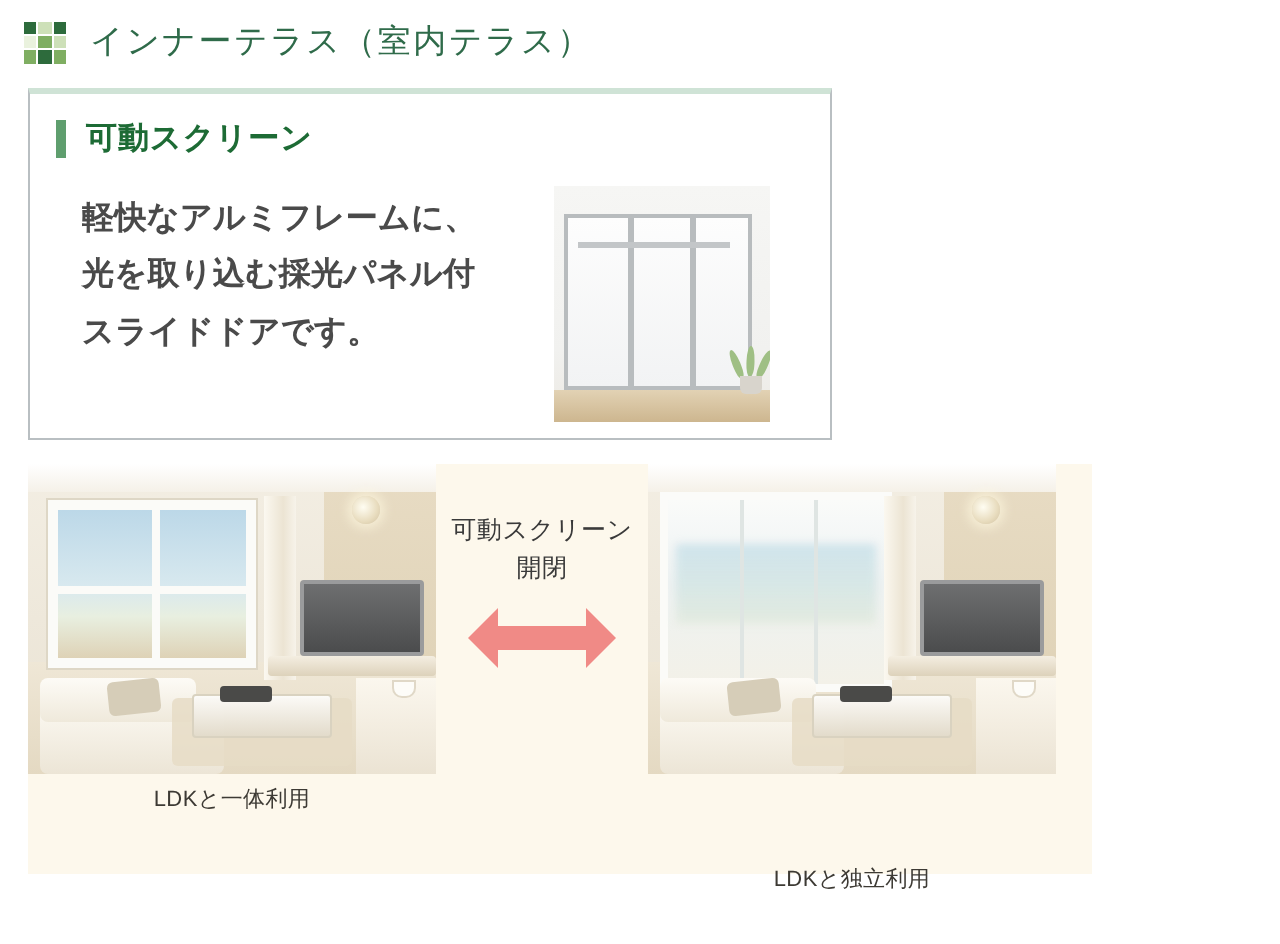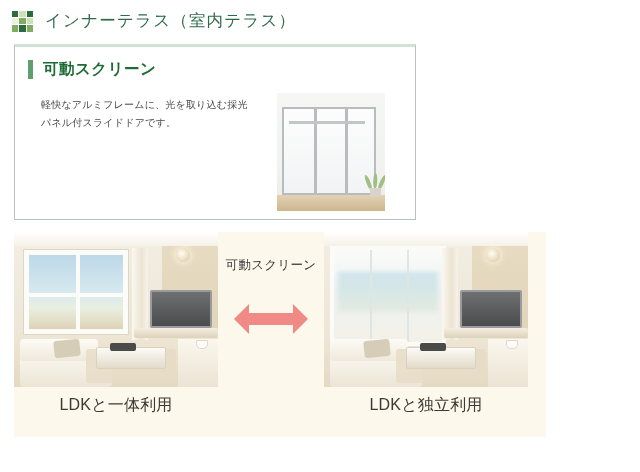--- a/index.html
+++ b/index.html
@@ -79,24 +79,25 @@
     font-weight: bold;
     color: #1d6b35;
     letter-spacing: 0.5px;
     white-space: nowrap;
   }
 
   .panel-desc {
     position: absolute;
     left: 26px; top: 49px;
     width: 212px;
-    font-size: 10px;
+    font-size: 16px;
     line-height: 1.78;
     color: #4a4a4a;
     letter-spacing: 0.2px;
+    font-weight: bold;
   }
 
   
   .product-photo {
     position: absolute;
     left: 262px; top: 46px;
     width: 108px; height: 118px;
     overflow: hidden;
     background: #f4f4f2;
   }
@@ -361,27 +362,27 @@
   }
   .arrow-left  { left: 0px;  border-right: 15px solid #f08a86; }
   .arrow-right { right: 0px; border-left: 15px solid #f08a86; }
 
   
   .caption {
     position: absolute;
     top: 160px;
     width: 204px;
     text-align: center;
-    font-size: 16px;
+    font-size: 11px;
     line-height: 1.6;
     color: #3d3a34;
     letter-spacing: .2px;
   }
   .caption-left  { left: 0px; }
-  .caption-right { left: 310px; }
+  .caption-right { left: 310px; margin-top: 40px; }
 </style>
 </head>
 <body>
 
 <div id="page">
 
   <div class="page-header">
     <span class="grid-icon">
       <i class="gc-dark"></i>
         <i class="gc-light"></i>
@@ -478,20 +479,21 @@
         <span class="rm-table">
           <span class="rug"></span>
             <span class="top"></span>
             <span class="tray"></span>
         </span>
       </span>
     </div>
 
     <div class="center-label">
       <div>可動スクリーン</div>
+      <div>開閉</div>
     </div>
 
     <div class="arrow-wrap">
       <span class="arrow-head arrow-left"></span>
       <span class="arrow-bar"></span>
       <span class="arrow-head arrow-right"></span>
     </div>
 
     <div class="caption caption-left">
       <div>LDKと一体利用</div>

